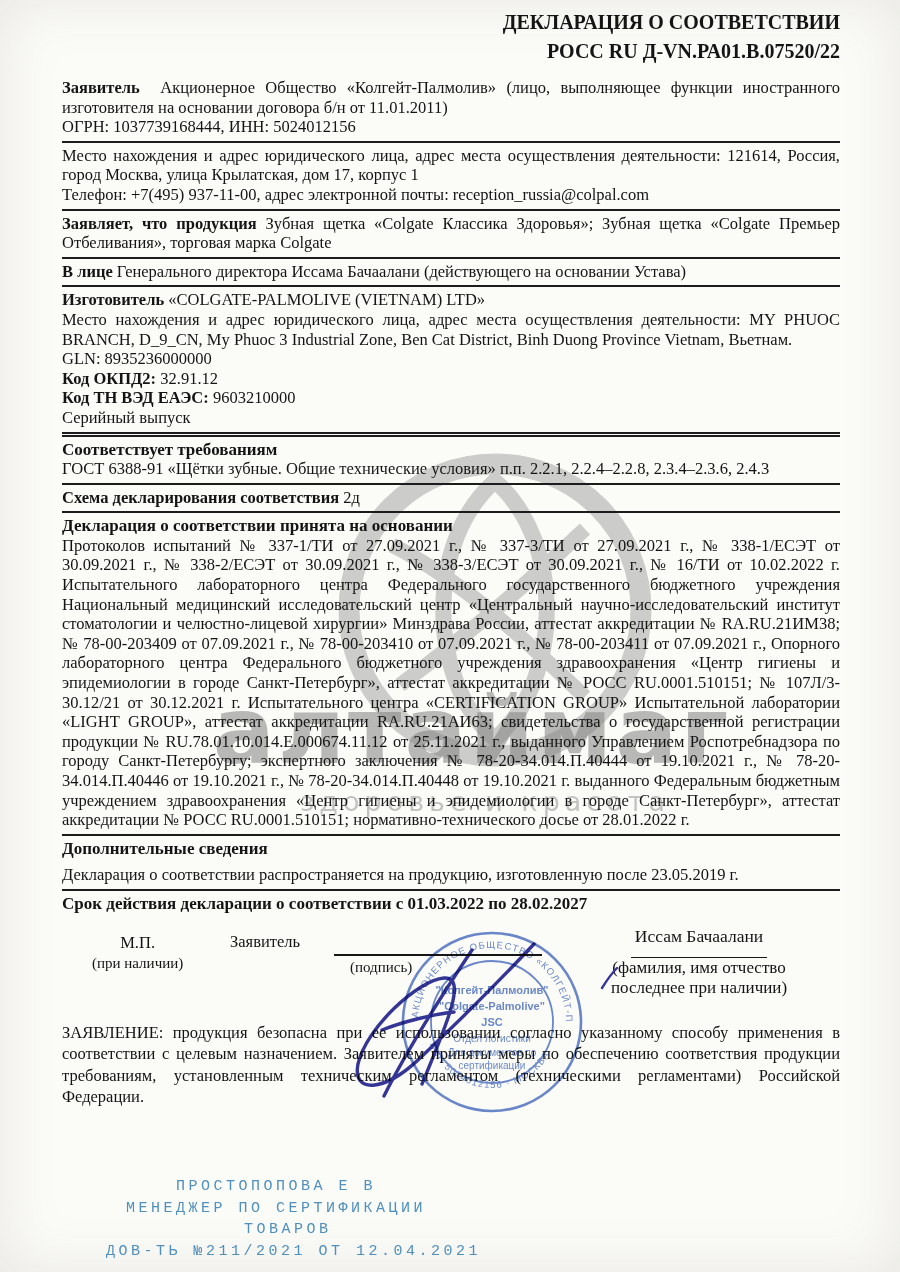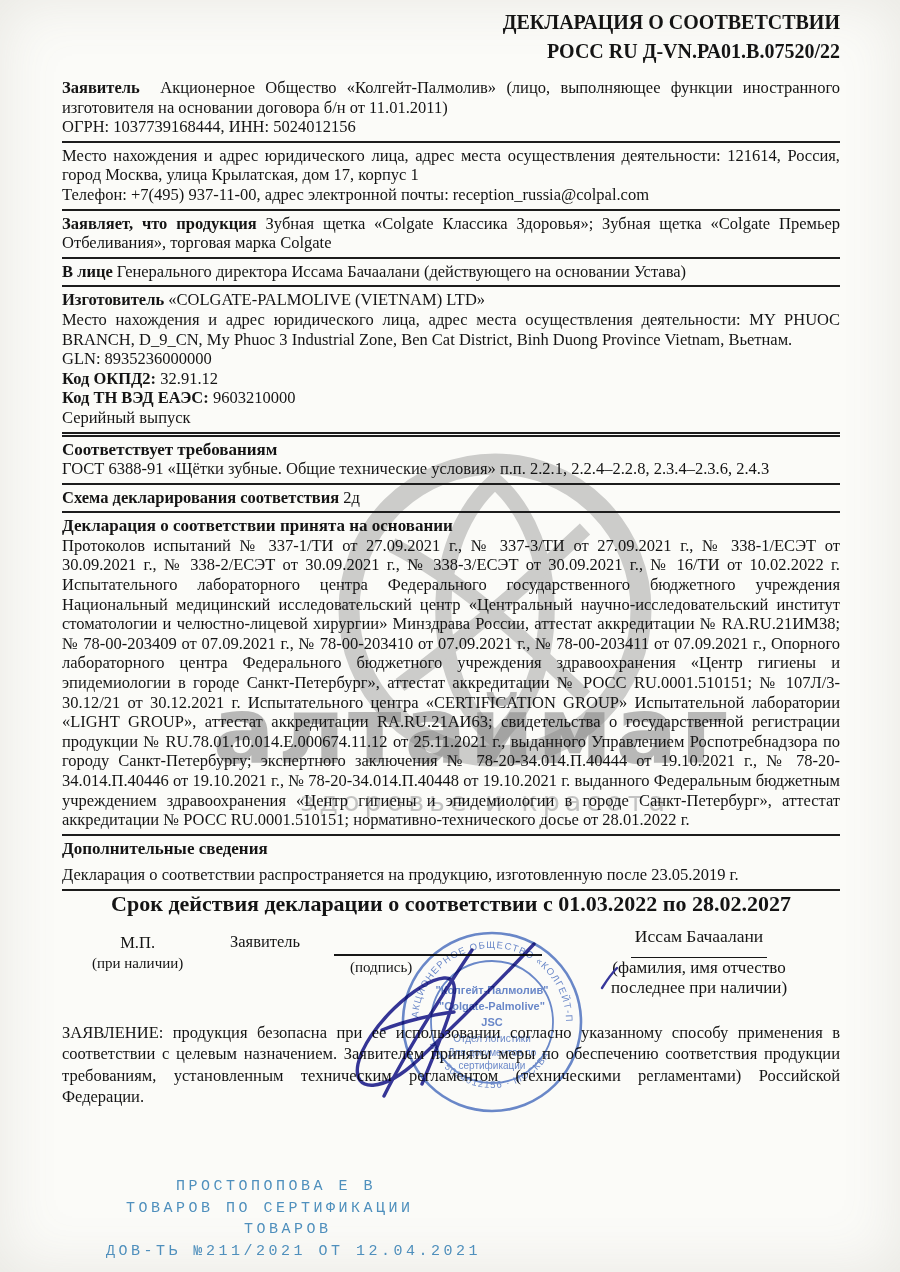--- a/index.html
+++ b/index.html
@@ -14,21 +14,21 @@
   .title{margin-top:8px;text-align:right;font-weight:bold;font-size:20px;line-height:29px;}
   .sec{border-top:2px solid #1c1c1c;padding:3px 0 4px;font-size:16.5px;line-height:19.6px;}
   .sec.first{border-top:none;margin-top:9px;}
   .sec.thickline{border-top:5px double #1c1c1c;}
   .sec p{margin:0;}
   .just{text-align:justify;}
   b,.bold{font-weight:bold;}
   .hdr{font-weight:bold;font-size:17px;}
   .basis-par{text-align:justify;}
   .gap-after-hdr{height:7px;}
-  .validity{font-weight:bold;font-size:22px;text-align:center;}
+  .validity{font-weight:bold;font-size:17px;}
   
   .sigrow{position:relative;height:96px;font-size:16.5px;}
   .mp{position:absolute;left:30px;top:14px;text-align:center;line-height:21px;}
   .mp .small{font-size:15px;}
   .applicant-sig{position:absolute;left:168px;top:14px;}
   .sig-line{position:absolute;left:272px;top:36px;width:208px;border-bottom:2.5px solid #161616;}
   .sig-caption{position:absolute;left:288px;top:41px;font-size:15px;}
   .fio{position:absolute;left:528px;top:8px;width:218px;text-align:center;line-height:21px;}
   .fio .name{display:inline-block;font-size:17.5px;border-bottom:1.8px solid #161616;padding:0 4px 10px;}
   .fio .small{font-size:17px;line-height:20px;}
@@ -177,18 +177,18 @@
       <path d="M 150 16 C 122 58 84 118 62 162"></path>
       <path d="M 60 96 C 80 88 112 80 132 78"></path>
     </g>
   </svg>
   <svg class="pen-tick" viewBox="0 0 22 24" aria-hidden="true">
     <path d="M 4 22 C 9 14 15 6 19 2" fill="none" stroke="#36369a" stroke-width="2.4" stroke-linecap="round"></path>
   </svg>
 
   <div class="certifier">
     <div class="l0">ПРОСТОПОПОВА Е В</div>
-    <div class="l1">ТОВАРОВ ПО СЕРТИФИКАЦИИ</div>
+    <div class="l1">МЕНЕДЖЕР ПО СЕРТИФИКАЦИИ</div>
     <div class="l2">ТОВАРОВ</div>
     <div class="l3">ДОВ-ТЬ №211/2021 ОТ 12.04.2021</div>
   </div>
 
 </div>
 
 </body></html>

